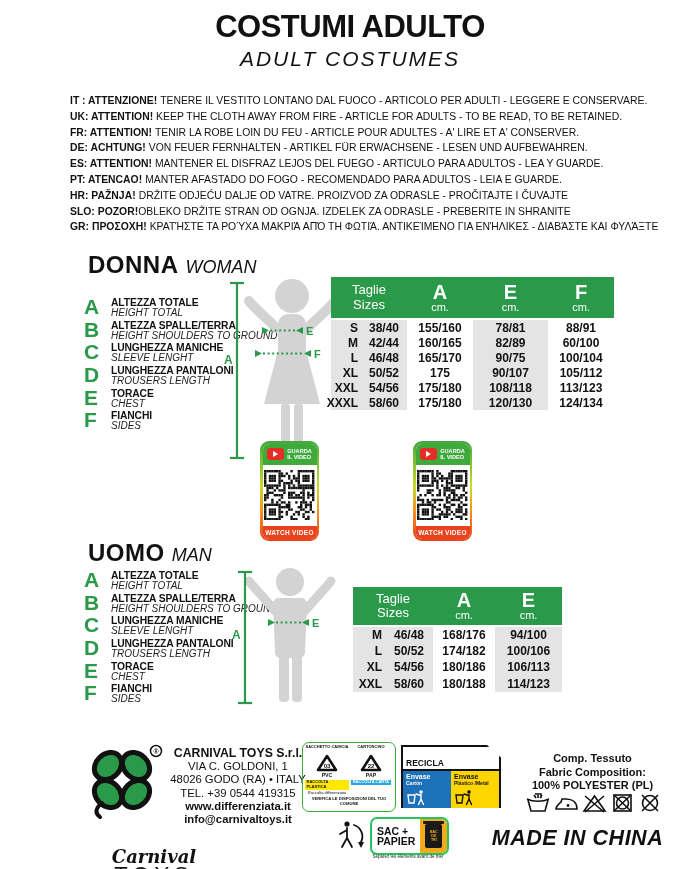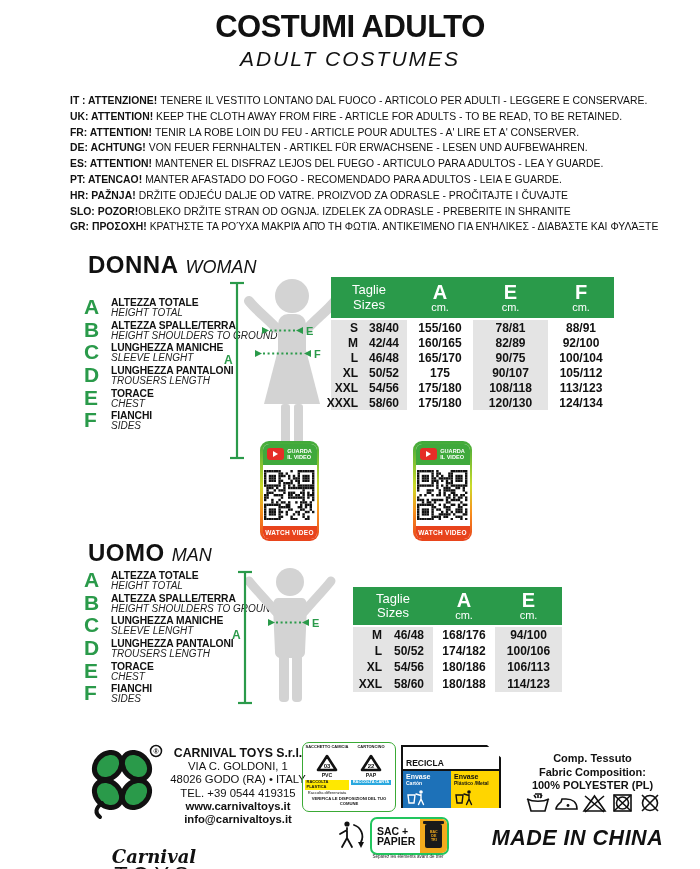--- a/index.html
+++ b/index.html
@@ -247,21 +247,21 @@
         <div class="cell c-g">38/40</div>
         <div class="cell">155/160</div>
         <div class="cell c-g">78/81</div>
         <div class="cell">88/91</div>
       </div>
     <div class="st-row">
         <div class="cell c-g c-size">M</div>
         <div class="cell c-g">42/44</div>
         <div class="cell">160/165</div>
         <div class="cell c-g">82/89</div>
-        <div class="cell">92/100</div>
+        <div class="cell">60/100</div>
       </div>
     <div class="st-row">
         <div class="cell c-g c-size">L</div>
         <div class="cell c-g">46/48</div>
         <div class="cell">165/170</div>
         <div class="cell c-g">90/75</div>
         <div class="cell">100/104</div>
       </div>
     <div class="st-row">
         <div class="cell c-g c-size">XL</div>
@@ -919,21 +919,21 @@
   <div class="wordmark">
     <div class="wm1">Carnival</div>
     <div class="wm2">TOYS</div>
   </div>
 
   <div class="address">
     <div class="company">CARNIVAL TOYS S.r.l.</div>
     <div>VIA C. GOLDONI, 1</div>
     <div>48026 GODO (RA) • ITALY</div>
     <div>TEL. +39 0544 419315</div>
-    <div class="bold">www.carnivaltoys.it</div>
+    <div class="bold">www.differenziata.it</div>
     <div class="bold">info@carnivaltoys.it</div>
   </div>
 
   <div class="recyclebox">
     <div class="rb-cols">
       <div class="rb-col">
           <div class="rb-lab">SACCHETTO CAMICIA</div>
         <svg class="mob" width="22" height="18" viewBox="0 0 22 18">
           <path d="M11 2 L20 16 H2 Z" fill="none" stroke="#111" stroke-width="2.6" stroke-linejoin="round"></path>
           <text x="11" y="14" text-anchor="middle" font-size="6" font-weight="bold" fill="#111">03</text>

